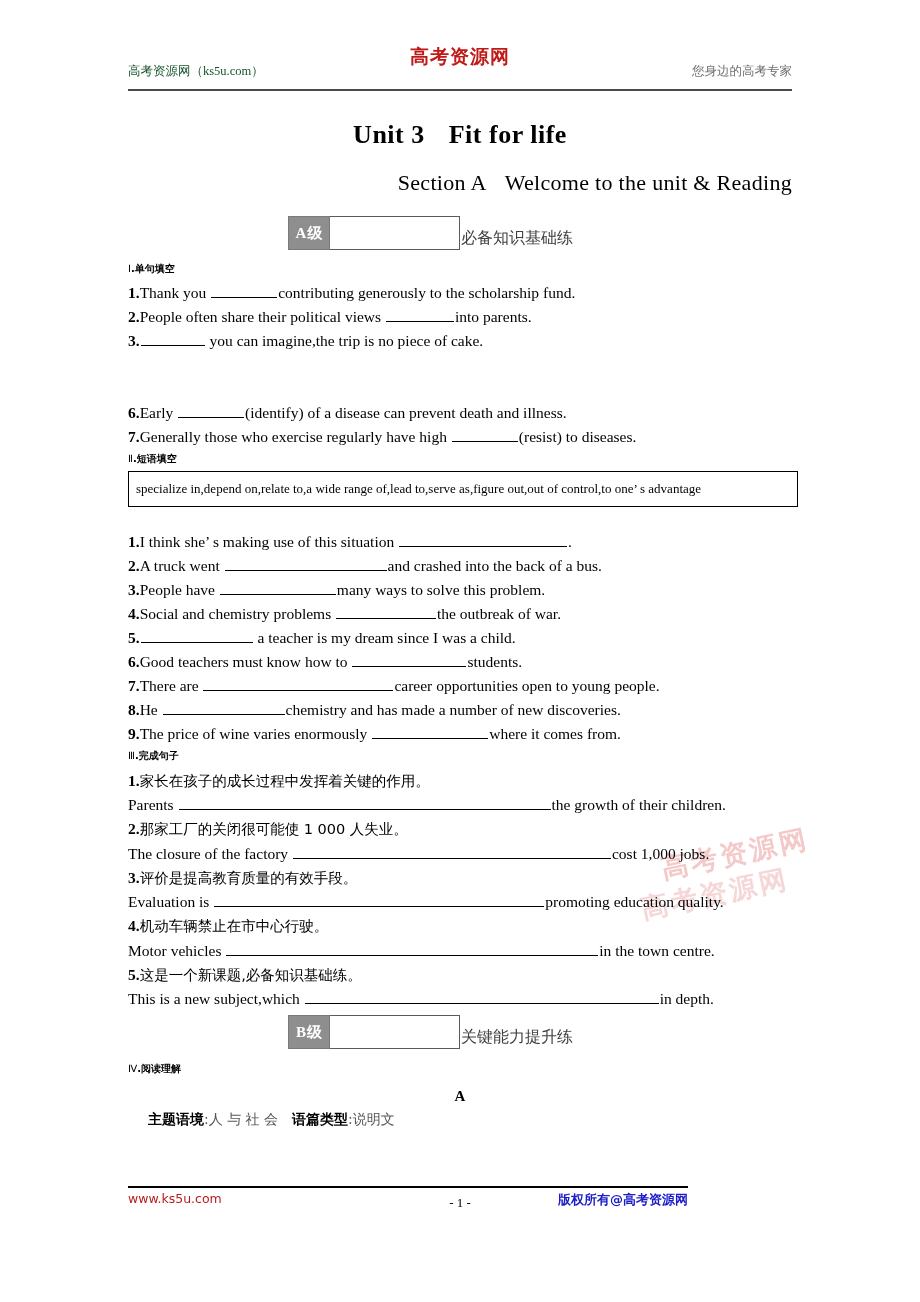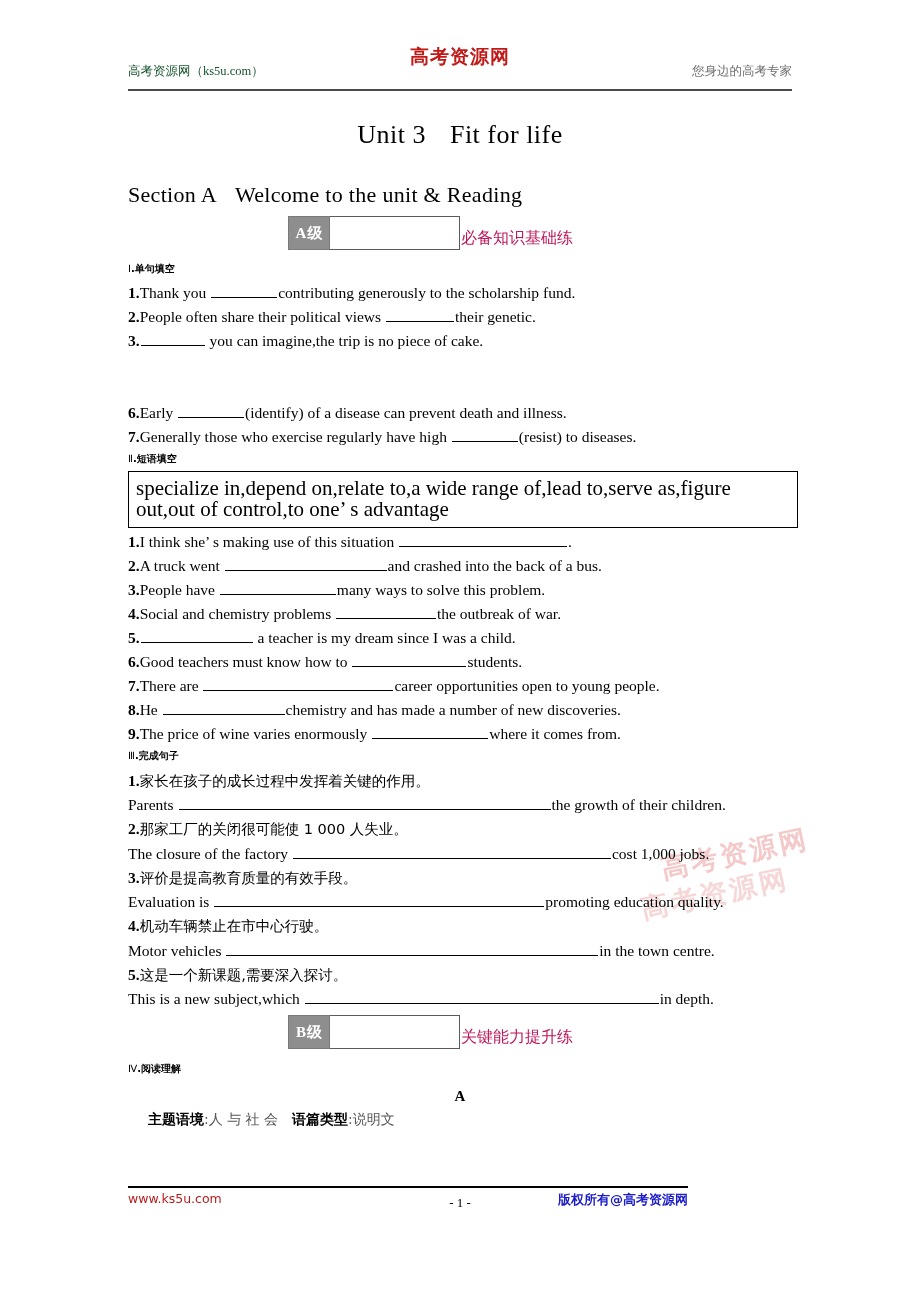--- a/index.html
+++ b/index.html
@@ -71,31 +71,31 @@
   }
 
   
   .unit-title {
     position: absolute;
     left: 128px;
     top: 120px;
     width: 664px;
     text-align: center;
     font-size: 26px;
-    font-weight: normal;
+    font-weight: bold;
     letter-spacing: 0.5px;
   }
   .unit-title .gap { display: inline-block; width: 24px; }
 
   .section-title {
     position: absolute;
     left: 128px;
-    top: 182px;
-    width: 664px;
-    text-align: left;
+    top: 170px;
+    width: 664px;
+    text-align: right;
     font-size: 22px;
     letter-spacing: 0.3px;
     font-family: Liberation Serif, serif;
   }
   .section-title .gap { display: inline-block; width: 18px; }
 
   
   .level-row {
     position: absolute;
     left: 128px;
@@ -127,21 +127,21 @@
   .level-box {
     width: 130px;
     border: 1px solid #5a5a5a;
     border-left: none;
     background: #ffffff;
     box-sizing: border-box;
   }
   .level-label {
     font-family: "DejaVu Sans", sans-serif;
     font-size: 16px;
-    color: #be185d;
+    color: #404040;
     display: flex;
     align-items: flex-end;
     padding-bottom: 1px;
     margin-left: 1px;
     white-space: nowrap;
   }
 
   
   .sec-head {
     position: absolute;
@@ -176,21 +176,21 @@
 
   
   .wordbank {
     position: absolute;
     left: 128px;
     top: 471px;
     width: 670px;
     box-sizing: border-box;
     border: 1.5px solid #000;
     padding: 6px 7px 7px 7px;
-    font-size: 21px;
+    font-size: 13px;
     line-height: 21px;
   }
 
   
   .passage-letter {
     position: absolute;
     left: 128px;
     width: 664px;
     text-align: center;
     font-weight: bold;
@@ -297,21 +297,21 @@
   </div>
 
   <div class="sec-head" style="top:262px">
     <span class="rn">Ⅰ</span><span>.单句填空</span>
   </div>
 
   <div class="q" style="top:284px">
     <span class="num">1.</span><span>Thank you </span><span class="blank" style="width:66px"></span><span>contributing generously to the scholarship fund.</span>
   </div>
   <div class="q" style="top:308px">
-    <span class="num">2.</span><span>People often share their political views </span><span class="blank" style="width:68px"></span><span>their genetic.</span>
+    <span class="num">2.</span><span>People often share their political views </span><span class="blank" style="width:68px"></span><span>into parents.</span>
   </div>
   <div class="q" style="top:332px">
     <span class="num">3.</span><span></span><span class="blank" style="width:64px"></span><span> you can imagine,the trip is no piece of cake.</span>
   </div>
   <div class="q" style="top:404px">
     <span class="num">6.</span><span>Early </span><span class="blank" style="width:66px"></span><span>(identify) of a disease can prevent death and illness.</span>
   </div>
   <div class="q" style="top:428px">
     <span class="num">7.</span><span>Generally those who exercise regularly have high </span><span class="blank" style="width:66px"></span><span>(resist) to diseases.</span>
   </div>
@@ -376,21 +376,21 @@
   </div>
 
   <div class="q" style="top:917px">
     <span class="num">4.</span><span class="cn">机动车辆禁止在市中心行驶。</span>
   </div>
   <div class="q" style="top:942px">
     <span>Motor vehicles </span><span class="blank" style="width:372px"></span><span>in the town centre.</span>
   </div>
 
   <div class="q" style="top:966px">
-    <span class="num">5.</span><span class="cn">这是一个新课题,需要深入探讨。</span>
+    <span class="num">5.</span><span class="cn">这是一个新课题,必备知识基础练。</span>
   </div>
   <div class="q" style="top:990px">
     <span>This is a new subject,which </span><span class="blank" style="width:354px"></span><span>in depth.</span>
   </div>
 
   <div class="level-row" style="top:1015px">
     <div class="level-inner">
       <div class="level-tag">
         <span class="tg-letter">B</span>
           <span>级</span>

